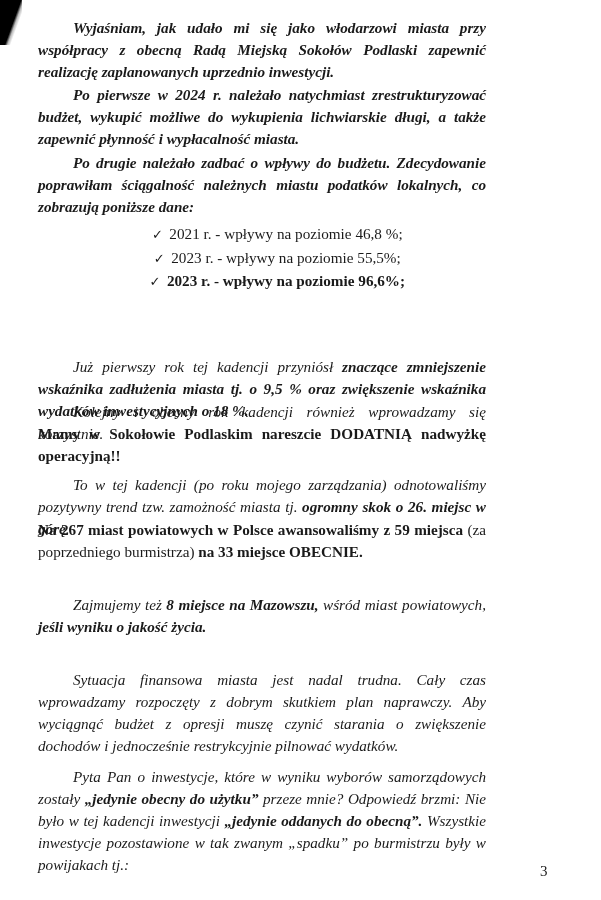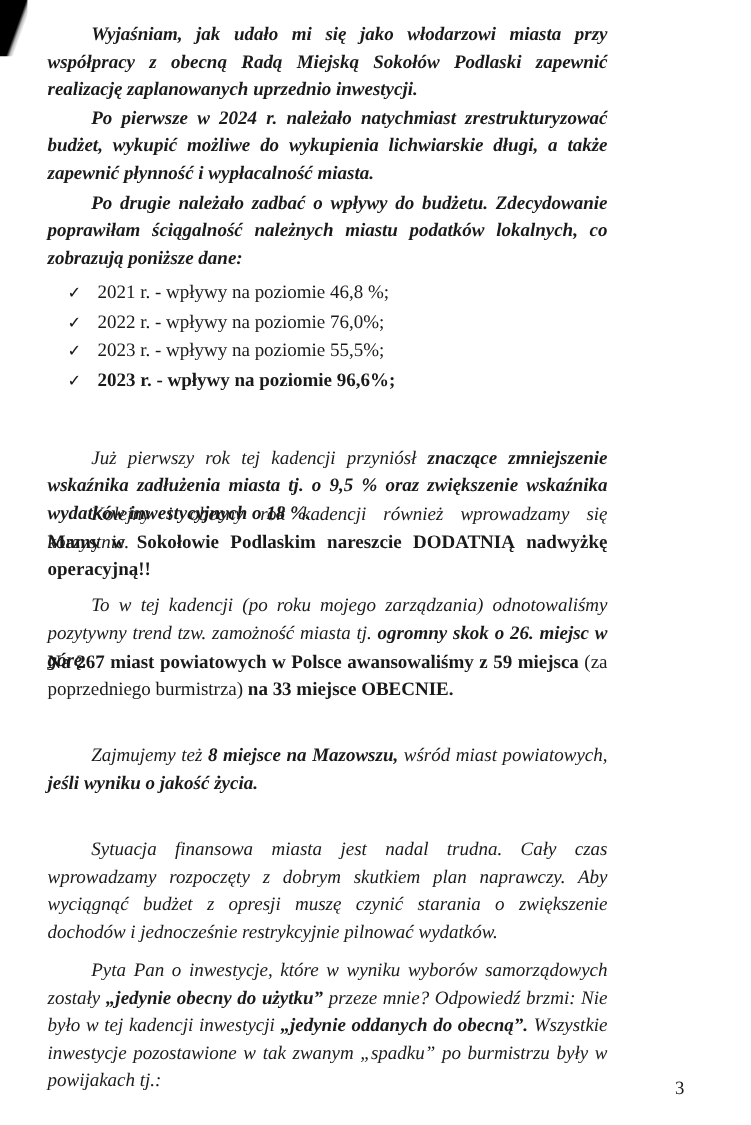--- a/index.html
+++ b/index.html
@@ -9,37 +9,36 @@
   }
   .corner {
     position: absolute; left: 0; top: 0; width: 22px; height: 45px;
     background: linear-gradient(110deg, #000 0%, #000 55%, #bbb 62%, transparent 70%);
   }
   .page { position: absolute; left: 38px; top: 0; width: 448px; }
   .p { position: absolute; left: 0; width: 448px; font-size: 15.2px; line-height: 22px; text-align: justify; }
   .indent { text-indent: 35px; font-style: italic; }
   b { font-weight: bold; }
   .list { position: absolute; left: 16px; top: 222px; width: 440px; font-size: 15.2px; }
-  .li { height: 23.5px; line-height: 23.5px; white-space: nowrap; }
+  .li { height: 23.5px; line-height: 23.5px; white-space: nowrap; text-align: center; }
   .chk { display: inline-block; width: 24px; font-size: 13px; }
   .pagenum { position: absolute; left: 540px; top: 863px; font-size: 15px; }
 </style>
 </head>
 <body>
 
 <div class="corner"></div>
 
 <div class="page">
   <p class="p indent" style="top:2px"><b>Wyjaśniam, jak udało mi się jako włodarzowi miasta przy współpracy z obecną Radą Miejską Sokołów Podlaski zapewnić realizację zaplanowanych uprzednio inwestycji.</b></p>
   <p class="p indent" style="top:69px"><b>Po pierwsze w 2024 r. należało natychmiast zrestrukturyzować budżet, wykupić możliwe do wykupienia lichwiarskie długi, a także zapewnić płynność i wypłacalność miasta.</b></p>
   <p class="p indent" style="top:137px"><b>Po drugie należało zadbać o wpływy do budżetu. Zdecydowanie poprawiłam ściągalność należnych miastu podatków lokalnych, co zobrazują poniższe dane:</b></p>
 
   <div class="list">
     <div class="li"><span class="chk">✓</span><span>2021 r. - wpływy na poziomie 46,8 %;</span></div>
-    <div class="li"><span class="chk">✓</span><span>2022 r. - wpływy na poziomie 76,0%;</span></div>
     <div class="li"><span class="chk">✓</span><span>2023 r. - wpływy na poziomie 55,5%;</span></div>
     <div class="li"><span class="chk">✓</span><b>2023 r. - wpływy na poziomie 96,6%;</b></div>
   </div>
 
   <p class="p indent" style="top:341px"><span>Już pierwszy rok tej kadencji przyniósł </span><b>znaczące zmniejszenie wskaźnika zadłużenia miasta tj. o 9,5 % oraz zwiększenie wskaźnika wydatków inwestycyjnych o 18 %.</b></p>
   <p class="p indent" style="top:386px"><span>Kolejny i obecny rok kadencji również wprowadzamy się korzystnie.</span></p>
   <p class="p" style="top:408px"><b>Mamy w Sokołowie Podlaskim nareszcie DODATNIĄ nadwyżkę operacyjną!!</b></p>
 
   <p class="p indent" style="top:459px"><span>To w tej kadencji (po roku mojego zarządzania) odnotowaliśmy pozytywny trend tzw. zamożność miasta tj. </span><b>ogromny skok o 26. miejsc w górę</b><span>.</span></p>
   <p class="p" style="top:504px"><b>Na 267 miast powiatowych w Polsce awansowaliśmy z 59 miejsca</b><span> (za poprzedniego burmistrza) </span><b>na 33 miejsce OBECNIE.</b></p>

